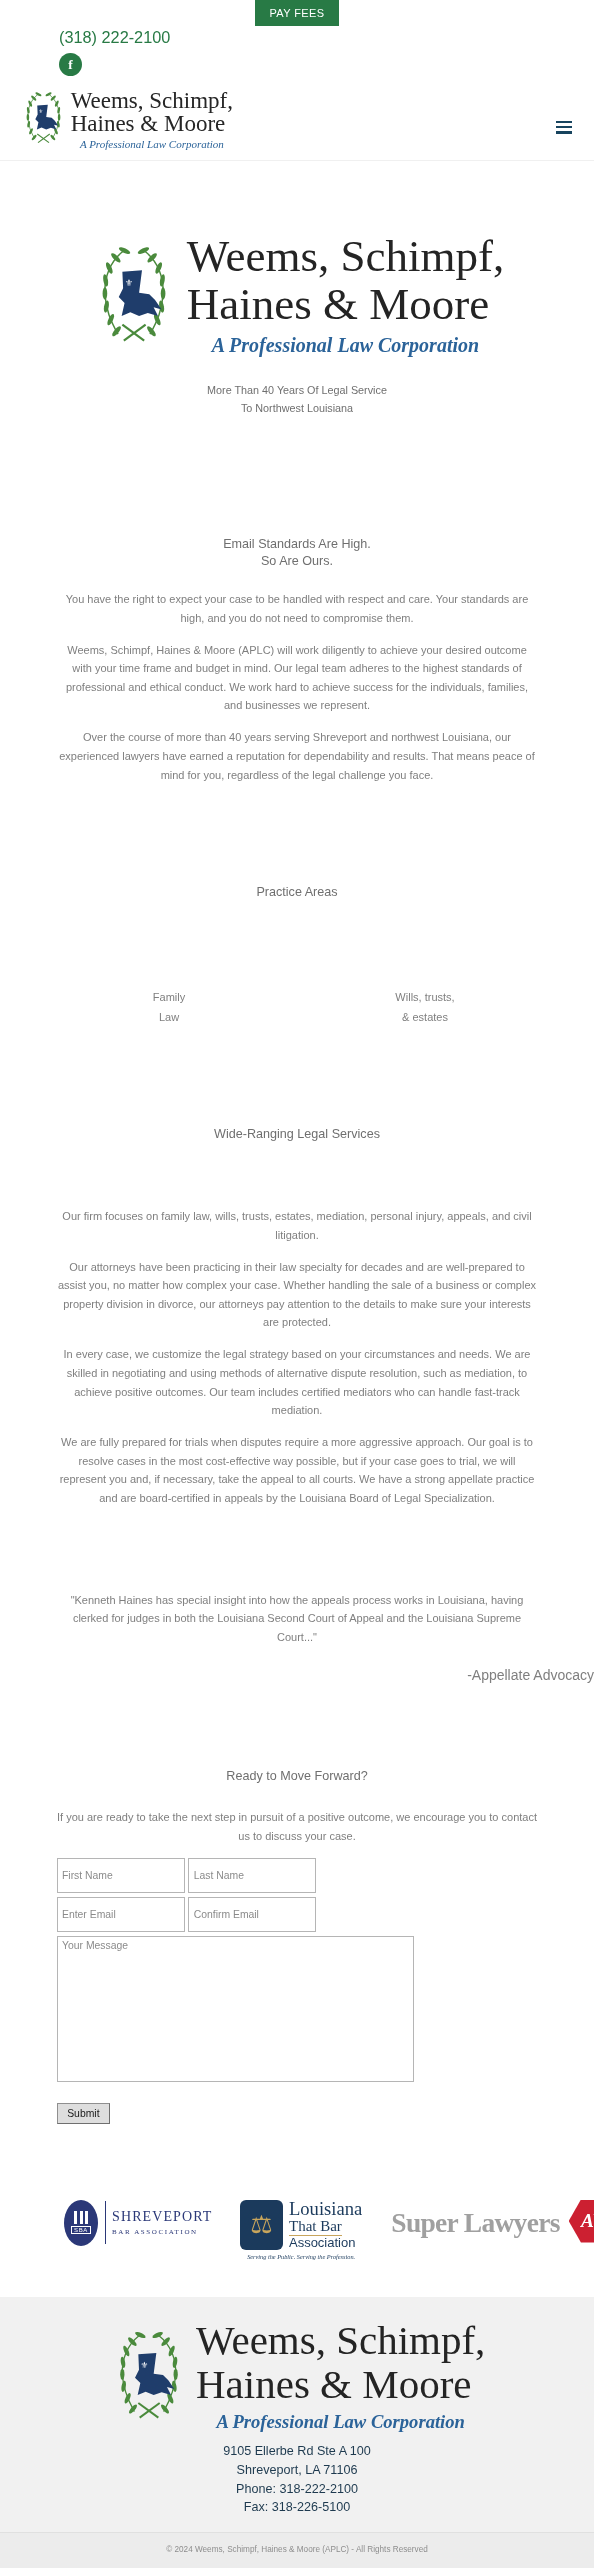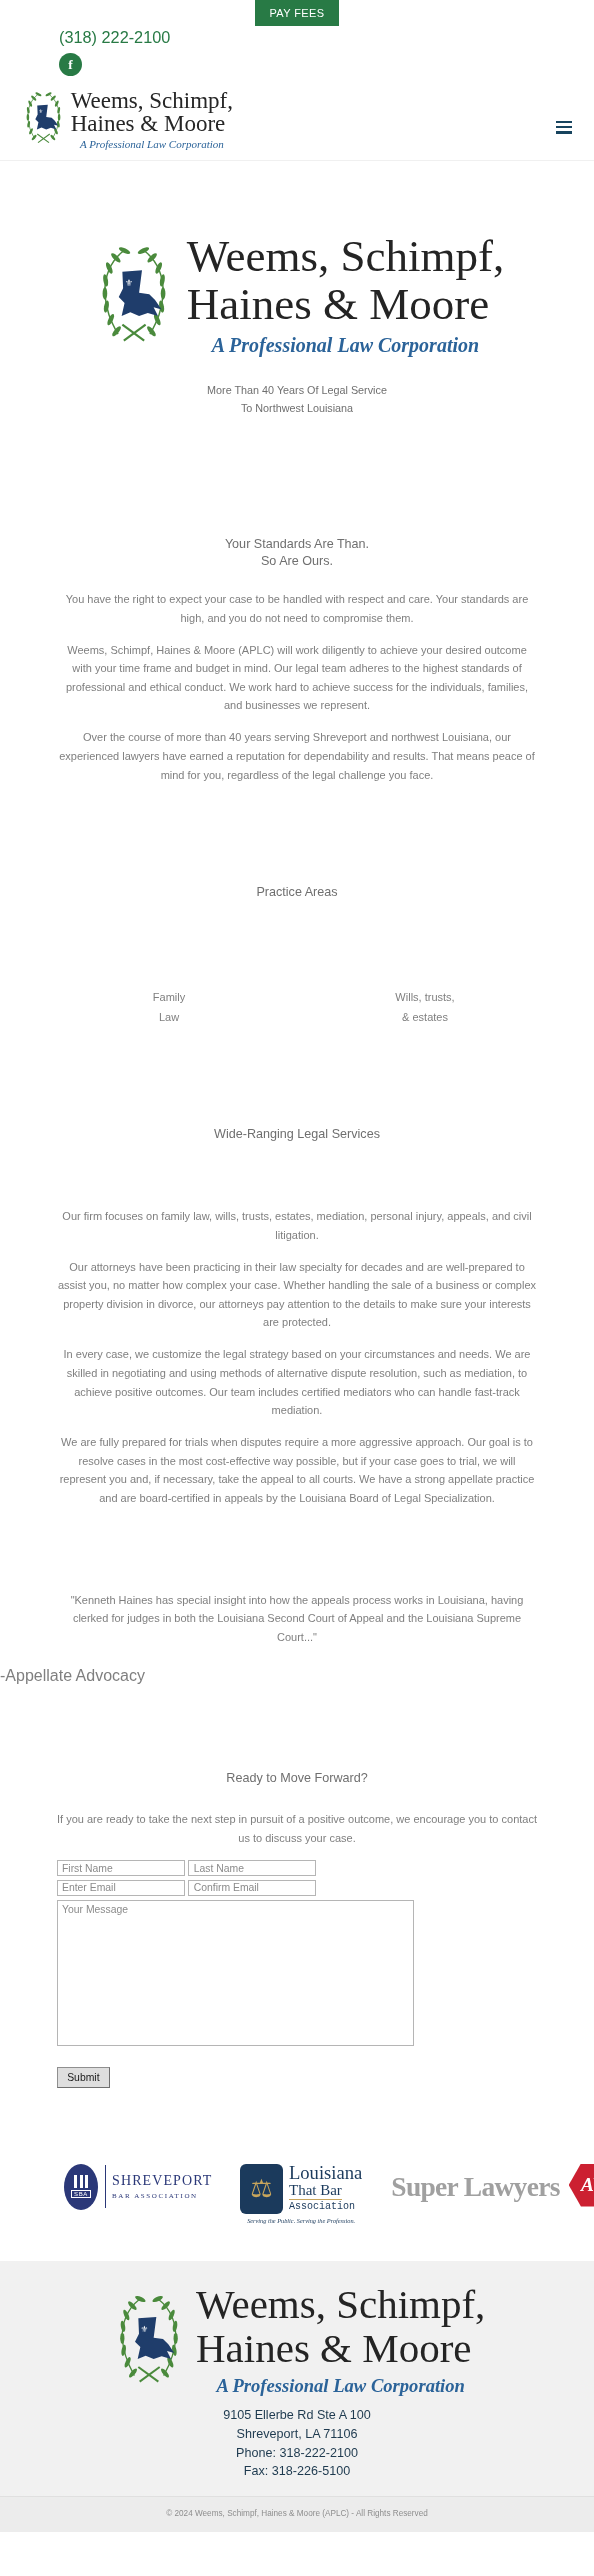--- a/index.html
+++ b/index.html
@@ -40,28 +40,28 @@
   .standards{margin-top:119px;}
   .standards .para.first{margin-top:20px;}
 
   .practice{margin-top:100px;}
   .practice-row{display:flex;justify-content:center;gap:145px;margin-top:86px;}
   .practice-item{width:111px;text-align:center;font-size:11px;line-height:20px;color:#7f7f7f;cursor:pointer;}
 
   .services{margin-top:99px;}
   .services .para.first{margin-top:64px;}
   .quote{margin:83px auto 0;max-width:490px;text-align:center;font-size:11px;line-height:18.6px;color:#7f7f7f;}
-  .attribution{margin-top:21px;text-align:left;font-size:16px;color:#7f7f7f;}
+  .attribution{margin-top:21px;text-align:right;font-size:14px;color:#7f7f7f;}
 
   
   .contact{margin-top:85px;}
   .contact .para.first{margin-top:23px;}
   .form{width:481px;margin:12.6px auto 0;}
   .frow{display:flex;gap:3.7px;margin-bottom:3.7px;}
-  .form input{box-sizing:border-box;width:128px;height:16px;border:0.7px solid #b5b5b5;padding:1.5px 4.5px;
+  .form input{box-sizing:border-box;width:128px;height:35px;border:0.7px solid #b5b5b5;padding:1.5px 4.5px;
     font-family:"Liberation Sans",sans-serif;font-size:10.4px;color:#444;}
   .form textarea{box-sizing:border-box;width:357px;height:146px;border:0.7px solid #b5b5b5;padding:3px 4.5px;
     font-family:"Liberation Sans",sans-serif;font-size:10.4px;color:#444;resize:none;}
   .form ::placeholder{color:#8b8b8b;opacity:1;}
   .submit{margin-top:18.6px;background:#dedede;border:0.7px solid #8f8f8f;border-right-color:#6f6f6f;border-bottom-color:#6f6f6f;
     padding:3.7px 9.7px;font-family:"Liberation Sans",sans-serif;font-size:10.4px;color:#1a1a1a;cursor:pointer;}
 
   
   .badges{display:flex;align-items:flex-start;margin:76px 0 0 64px;width:564px;overflow:visible;}
   .badge-sba{display:flex;align-items:center;}
@@ -74,21 +74,21 @@
   .sba-l1{font-family:"Liberation Serif",serif;font-size:14px;letter-spacing:1.1px;color:#2B3878;}
   .sba-l2{font-family:Liberation Serif, serif;font-size:7px;letter-spacing:1.6px;color:#2B3878;margin-top:2.2px;}
 
   .badge-lsba{margin-left:27.5px;text-align:center;}
   .lsba-top{display:flex;align-items:center;}
   .lsba-shield{width:43px;height:50px;border-radius:6px;background:#1B3A5C;display:flex;align-items:center;justify-content:center;}
   .lsba-shield span{font-size:25px;color:#C8A55C;line-height:1;}
   .lsba-txt{margin-left:6px;text-align:left;}
   .lsba-l1{font-family:"Liberation Serif",serif;font-size:18.6px;line-height:18.6px;color:#1B3A5C;}
   .lsba-l2{font-family:"Liberation Serif",serif;font-size:15px;line-height:16.3px;color:#1B3A5C;border-bottom:1.5px solid #C8A55C;display:inline-block;}
-  .lsba-l3{font-family:Liberation Mono, monospace;font-size:10px;line-height:13.4px;color:#1B3A5C;}
+  .lsba-l3{font-family:Liberation Sans, sans-serif;font-size:13px;line-height:13.4px;color:#1B3A5C;}
   .lsba-tag{margin-top:3.7px;font-family:"Liberation Serif",serif;font-style:italic;font-size:6.3px;color:#1B3A5C;}
 
   .badge-sl{margin-left:29px;margin-top:7.4px;font-family:"Liberation Serif",serif;font-weight:bold;
     font-size:27.5px;color:#A0A0A0;letter-spacing:-0.7px;white-space:nowrap;}
 
   .badge-av{margin-left:9px;display:flex;align-items:flex-start;}
   .av-hex{width:49px;height:43px;background:#CC2031;clip-path:polygon(25% 0,75% 0,100% 50%,75% 100%,25% 100%,0 50%);
     display:flex;align-items:center;justify-content:center;}
   .av-hex span{color:#fff;font-style:italic;font-weight:bold;font-size:19.3px;font-family:"Liberation Serif",serif;}
 
@@ -173,21 +173,21 @@
     </div>
   </div>
   <div class="tagline">
     <div>More Than 40 Years Of Legal Service</div>
     <div>To Northwest Louisiana</div>
   </div>
 </div>
 
 <div class="standards">
   <h2 class="sect-h">
-    <div>Your Standards Are Than.</div>
+    <div>Email Standards Are High.</div>
     <div>So Are Ours.</div>
   </h2>
   <p class="para first">You have the right to expect your case to be handled with respect and care. Your standards are high, and you do not need to compromise them.</p>
   <p class="para">Weems, Schimpf, Haines &amp; Moore (APLC) will work diligently to achieve your desired outcome with your time frame and budget in mind. Our legal team adheres to the highest standards of professional and ethical conduct. We work hard to achieve success for the individuals, families, and businesses we represent.</p>
   <p class="para">Over the course of more than 40 years serving Shreveport and northwest Louisiana, our experienced lawyers have earned a reputation for dependability and results. That means peace of mind for you, regardless of the legal challenge you face.</p>
 </div>
 
 <div class="practice">
   <h2 class="sect-h">Practice Areas</h2>
   <div class="practice-row">

